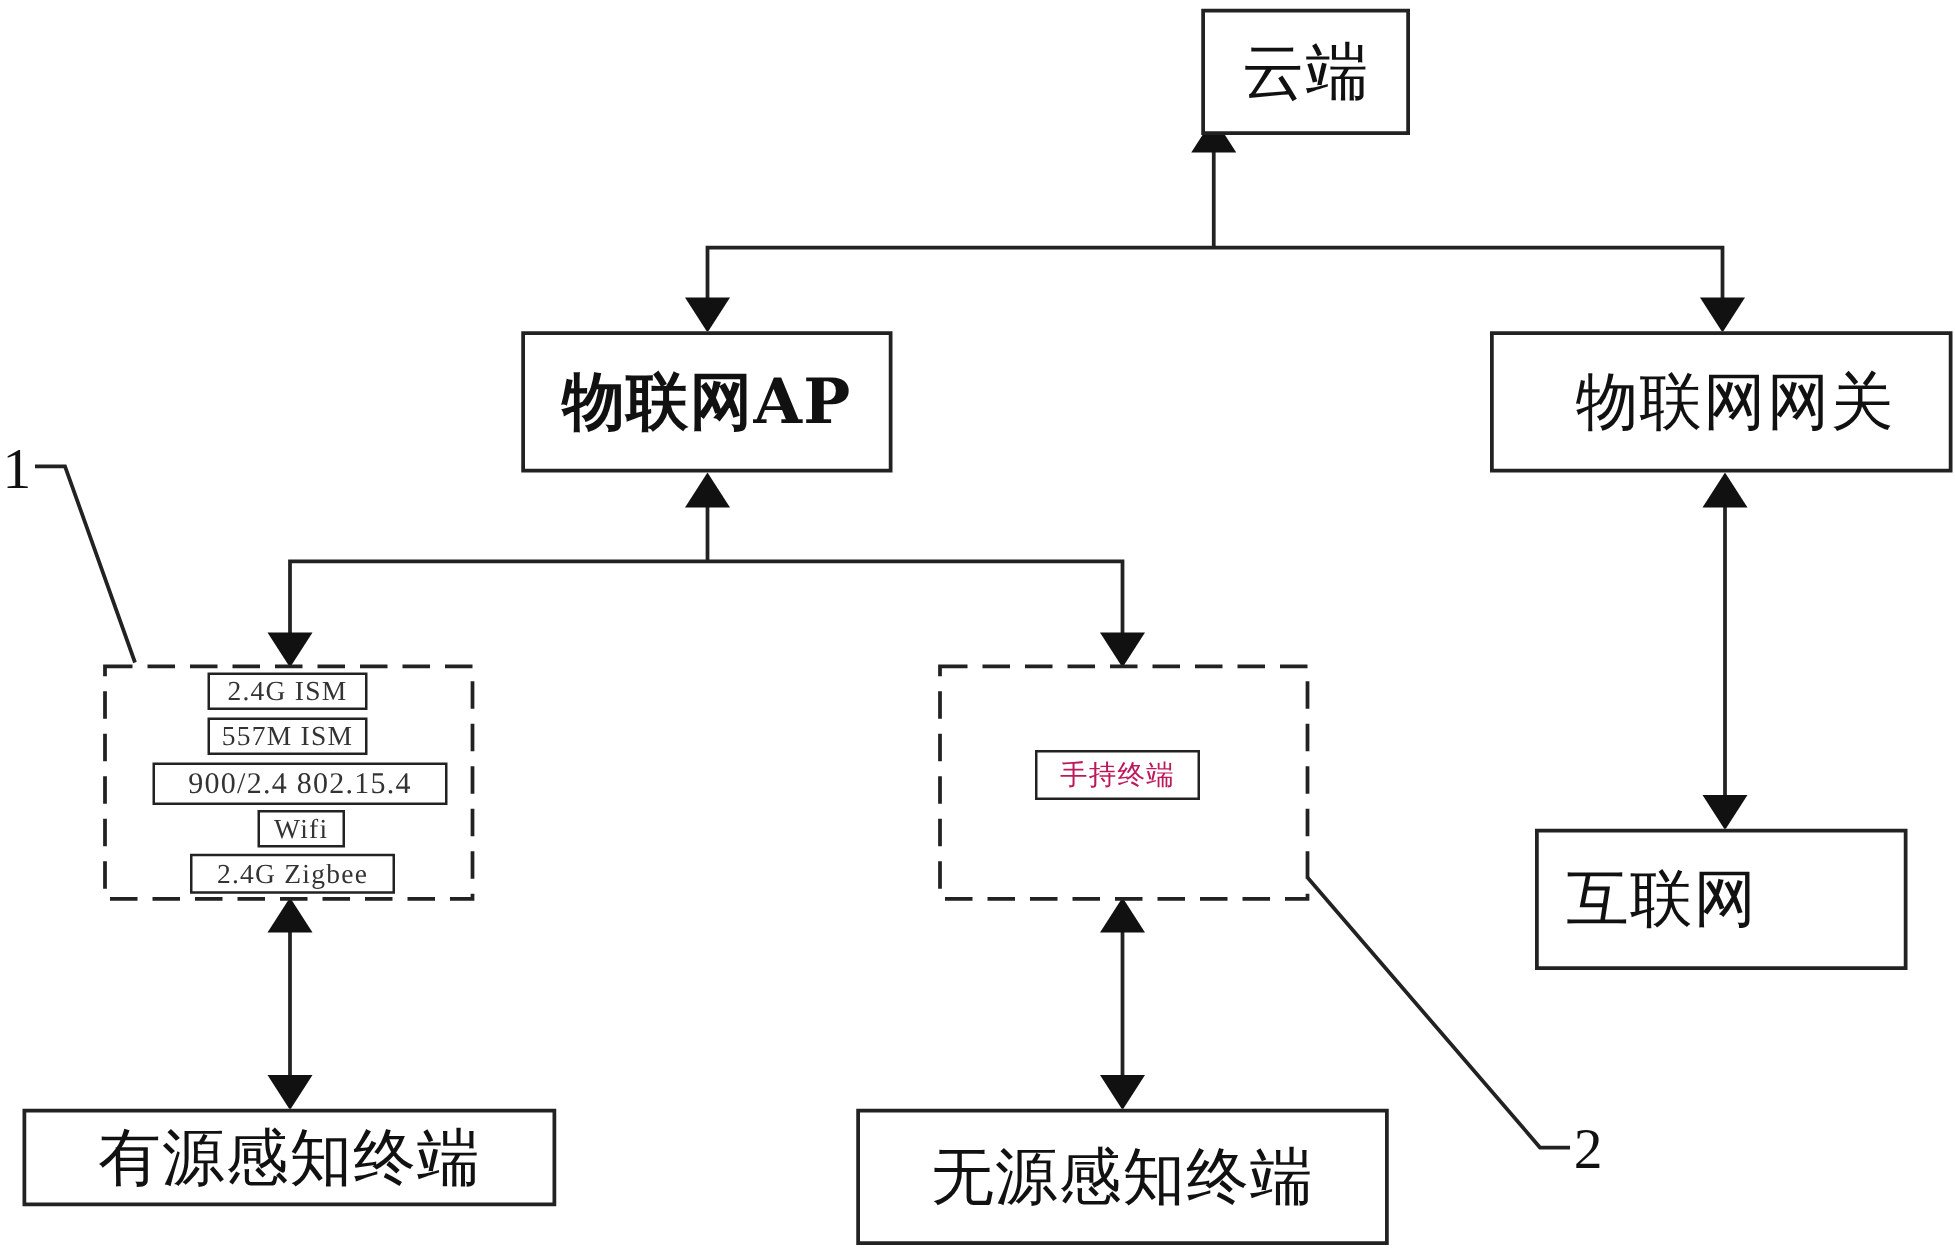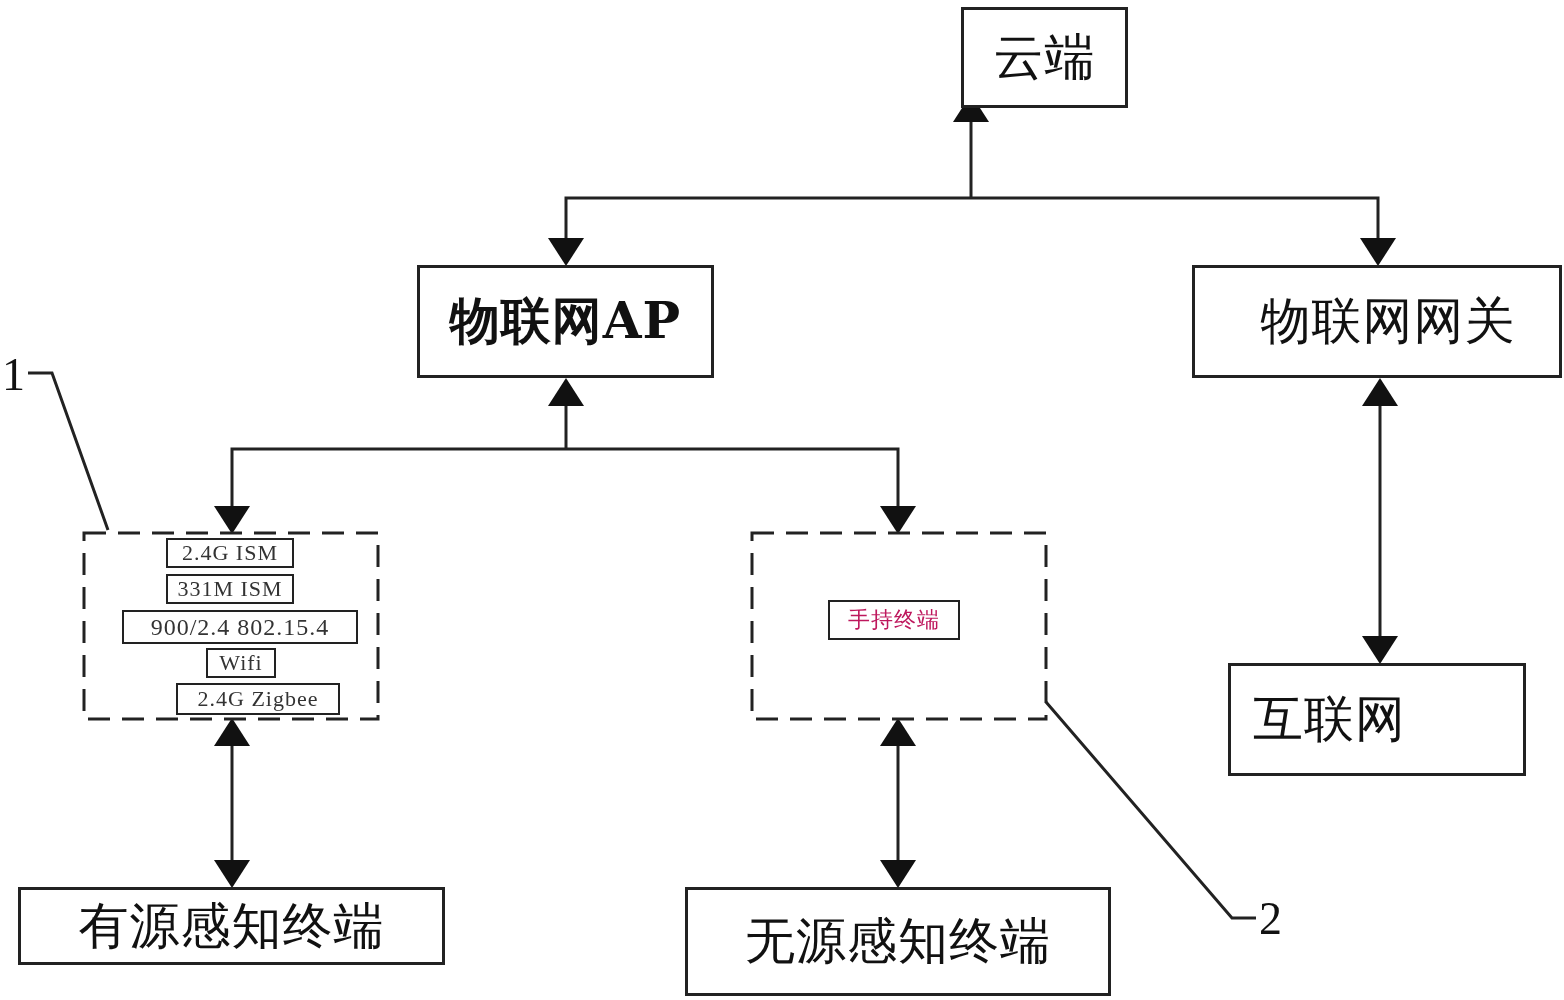--- a/index.html
+++ b/index.html
@@ -74,29 +74,29 @@
 
 <div class="node big left" style="left:1228px; top:663px; width:298px; height:113px; padding-left:22px;">
   <span>互联网</span>
 </div>
 
 <div class="group" style="left:84px; top:533px; width:294px; height:186px;">
   <div class="chip" style="left:82px; top:5px; width:128px; height:30px;">
     <span>2.4G ISM</span>
   </div>
   <div class="chip" style="left:82px; top:41px; width:128px; height:30px;">
-    <span>331M ISM</span>
+    <span>557M ISM</span>
   </div>
   <div class="chip" style="left:38px; top:77px; width:236px; height:34px; font-size:24px;">
     <span>900/2.4 802.15.4</span>
   </div>
   <div class="chip" style="left:122px; top:115px; width:70px; height:30px;">
     <span>Wifi</span>
   </div>
-  <div class="chip" style="left:92px; top:150px; width:164px; height:32px;">
+  <div class="chip" style="left:68px; top:150px; width:164px; height:32px;">
     <span>2.4G Zigbee</span>
   </div>
 </div>
 
 <div class="group" style="left:752px; top:533px; width:294px; height:186px;">
   <div class="chip" style="left:76px; top:67px; width:132px; height:40px; font-family:'DejaVu Sans','Liberation Sans',sans-serif; font-size:22px; color:#be185d;">
     <span>手持终端</span>
   </div>
 </div>
 

